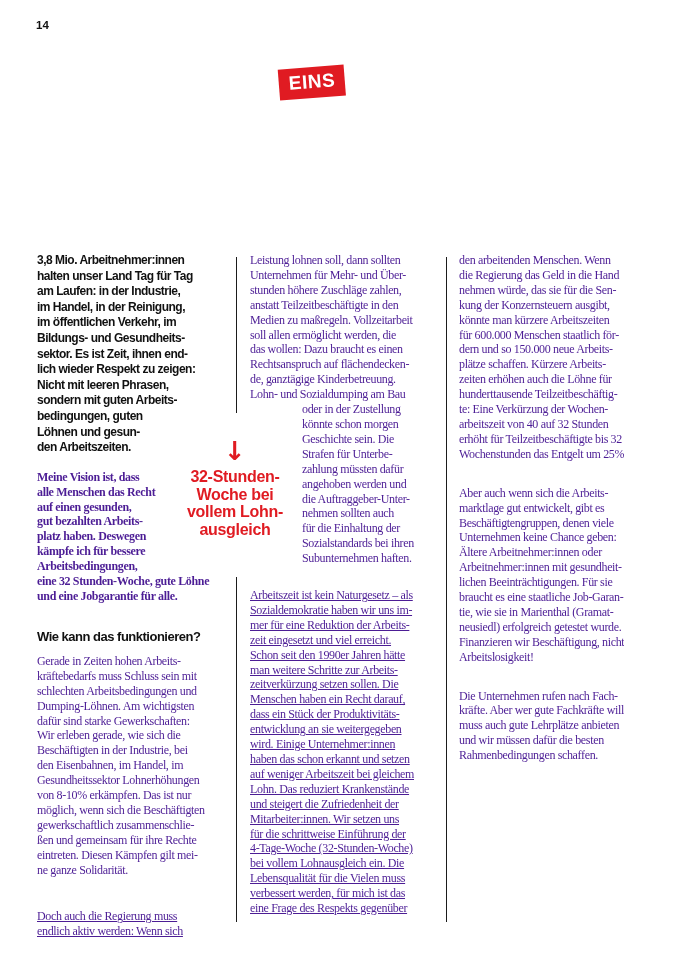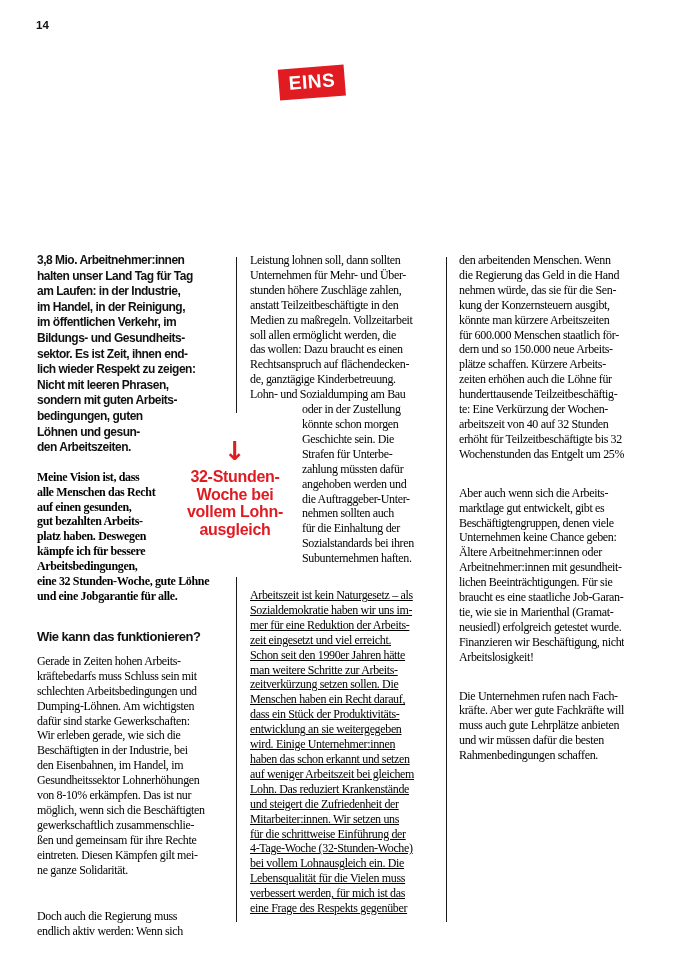--- a/index.html
+++ b/index.html
@@ -39,27 +39,27 @@
   .intro{
     font:700 12px/15.6px "Liberation Sans","DejaVu Sans",sans-serif;
     letter-spacing:-0.5px;
     color:#111111;
     margin:0 0 14px 0;
     white-space:pre-line;
   }
   .serif{
     font:400 12px/14.9px "Liberation Serif","DejaVu Serif",serif;
     letter-spacing:-0.35px;
-    color:#000000;
+    color:#4c1d95;
     margin:0 0 24px 0;
     white-space:pre-line;
   }
   .col1 .vision{margin-bottom:0;font-weight:bold;}
   .col1 .union{margin-bottom:32px;}
-  .col1 .gov{margin-bottom:0;}
+  .col1 .gov{margin-bottom:0;text-decoration:underline;}
   .subhead{
     font:700 13px/18px "Liberation Sans","DejaVu Sans",sans-serif;
     letter-spacing:-0.5px;
     color:#111111;
     margin:24px 0 8px 0;
   }
   .col2 .wage-a{margin-bottom:0;}
   .col2 .wage-b{margin:0 0 0 52px;}
   .col2 .worktime{margin-top:22px;margin-bottom:0;text-decoration:underline;}
   .col3 .skilled{margin-bottom:0;}

